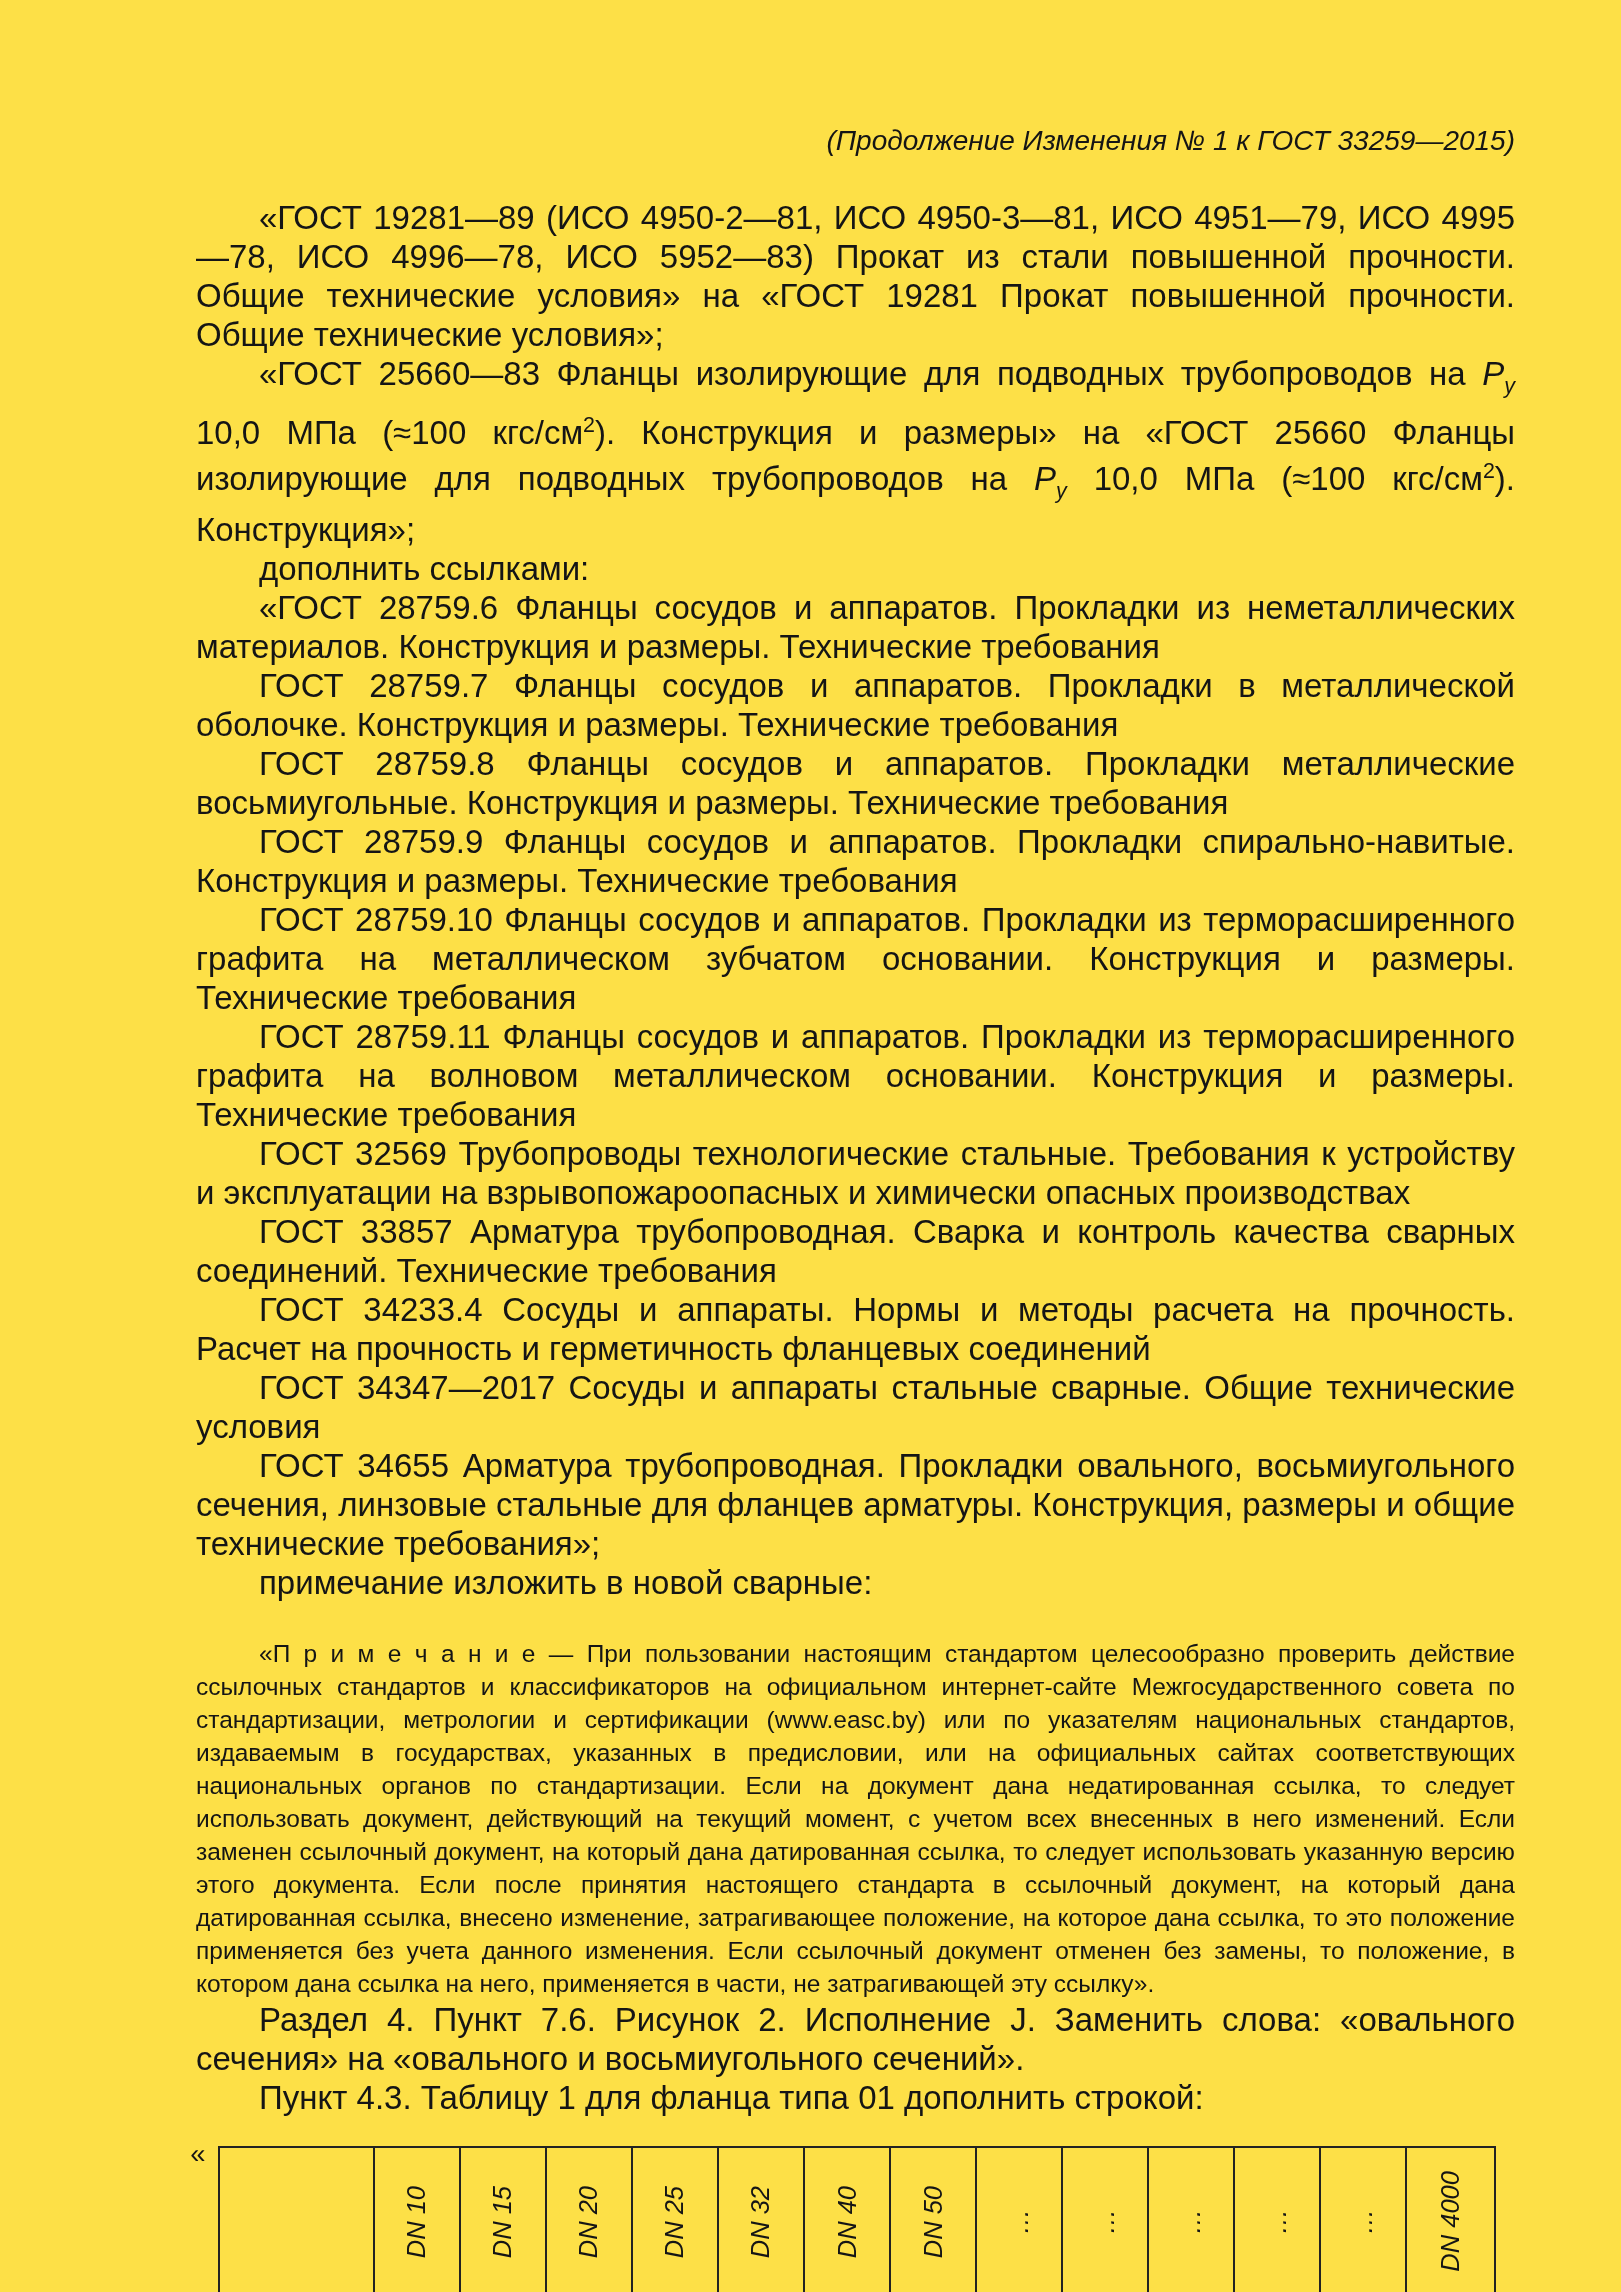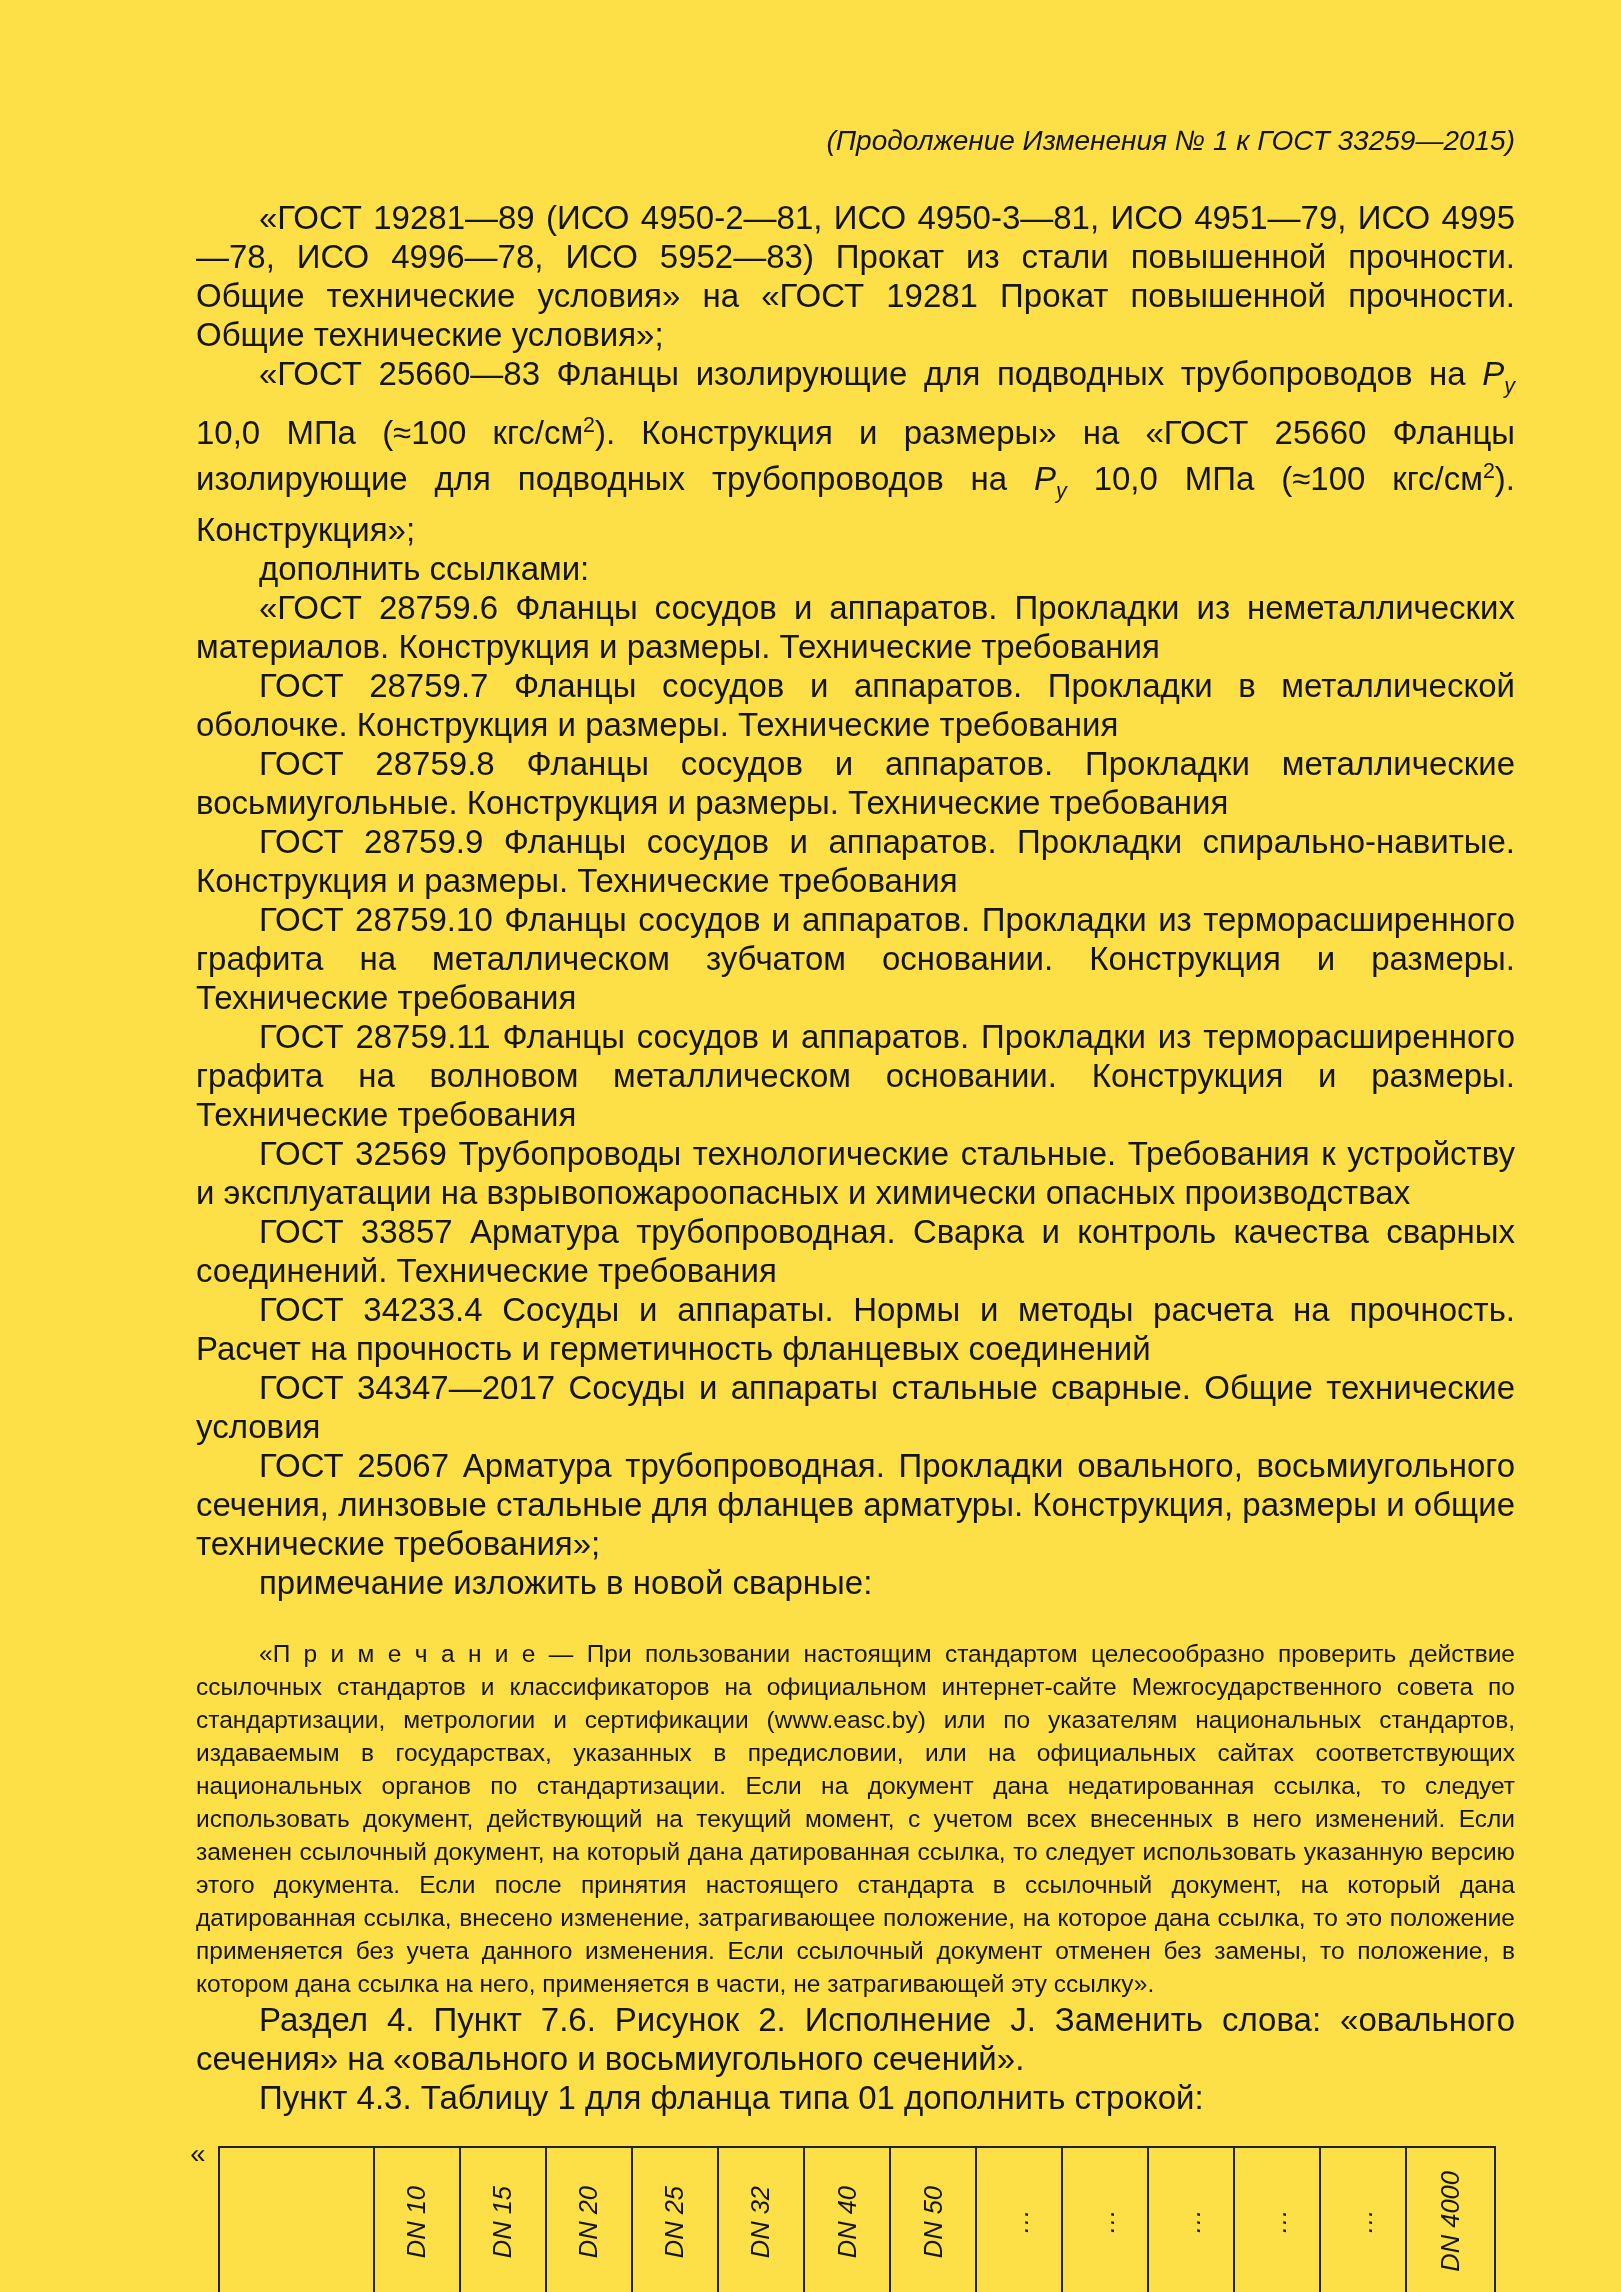--- a/index.html
+++ b/index.html
@@ -49,21 +49,21 @@
     <p class="para">«ГОСТ 28759.6 Фланцы сосудов и аппаратов. Прокладки из неметаллических материалов. Конструкция и размеры. Технические требования</p>
     <p class="para">ГОСТ 28759.7 Фланцы сосудов и аппаратов. Прокладки в металлической оболочке. Конструкция и размеры. Технические требования</p>
     <p class="para">ГОСТ 28759.8 Фланцы сосудов и аппаратов. Прокладки металлические восьмиугольные. Конструкция и размеры. Технические требования</p>
     <p class="para">ГОСТ 28759.9 Фланцы сосудов и аппаратов. Прокладки спирально-навитые. Конструкция и размеры. Технические требования</p>
     <p class="para">ГОСТ 28759.10 Фланцы сосудов и аппаратов. Прокладки из терморасширенного графита на металлическом зубчатом основании. Конструкция и размеры. Технические требования</p>
     <p class="para">ГОСТ 28759.11 Фланцы сосудов и аппаратов. Прокладки из терморасширенного графита на волновом металлическом основании. Конструкция и размеры. Технические требования</p>
     <p class="para">ГОСТ 32569 Трубопроводы технологические стальные. Требования к устройству и эксплуатации на взрывопожароопасных и химически опасных производствах</p>
     <p class="para">ГОСТ 33857 Арматура трубопроводная. Сварка и контроль качества сварных соединений. Технические требования</p>
     <p class="para">ГОСТ 34233.4 Сосуды и аппараты. Нормы и методы расчета на прочность. Расчет на прочность и герметичность фланцевых соединений</p>
     <p class="para">ГОСТ 34347—2017 Сосуды и аппараты стальные сварные. Общие технические условия</p>
-    <p class="para">ГОСТ 25067 Арматура трубопроводная. Прокладки овального, восьмиугольного сечения, линзовые стальные для фланцев арматуры. Конструкция, размеры и общие технические требования»;</p>
+    <p class="para">ГОСТ 34655 Арматура трубопроводная. Прокладки овального, восьмиугольного сечения, линзовые стальные для фланцев арматуры. Конструкция, размеры и общие технические требования»;</p>
     <p class="para">примечание изложить в новой сварные:</p>
 
     <div class="note">«П р и м е ч а н и е — При пользовании настоящим стандартом целесообразно проверить действие ссылочных стандартов и классификаторов на официальном интернет-сайте Межгосударственного совета по стандартизации, метрологии и сертификации (www.easc.by) или по указателям национальных стандартов, издаваемым в государствах, указанных в предисловии, или на официальных сайтах соответствующих национальных органов по стандартизации. Если на документ дана недатированная ссылка, то следует использовать документ, действующий на текущий момент, с учетом всех внесенных в него изменений. Если заменен ссылочный документ, на который дана датированная ссылка, то следует использовать указанную версию этого документа. Если после принятия настоящего стандарта в ссылочный документ, на который дана датированная ссылка, внесено изменение, затрагивающее положение, на которое дана ссылка, то это положение применяется без учета данного изменения. Если ссылочный документ отменен без замены, то положение, в котором дана ссылка на него, применяется в части, не затрагивающей эту ссылку».</div>
 
     <p class="para mt">Раздел 4. Пункт 7.6. Рисунок 2. Исполнение J. Заменить слова: «овального сечения» на «овального и восьмиугольного сечений».</p>
     <p class="para mt-sm">Пункт 4.3. Таблицу 1 для фланца типа 01 дополнить строкой:</p>
 
     <div class="table-block">
       <span class="open-quote">«</span>
       <span class="close-quote">».</span>

